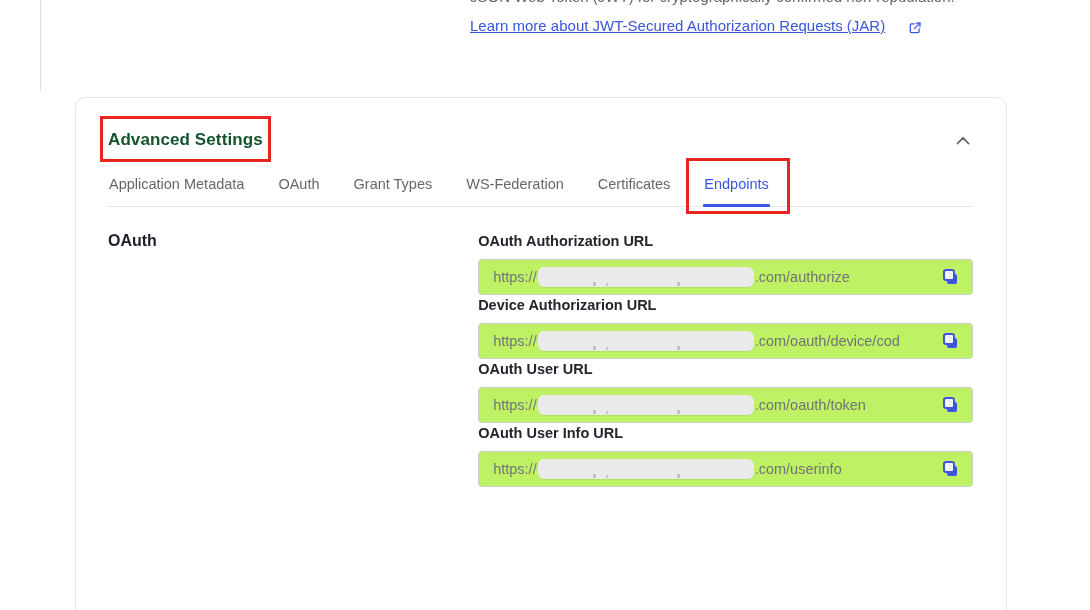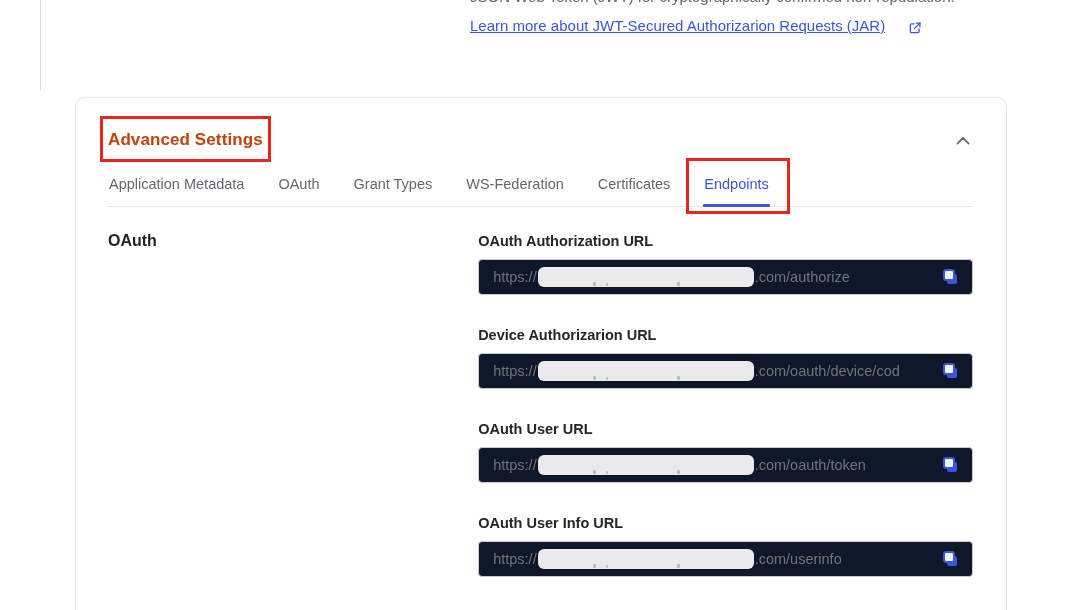--- a/index.html
+++ b/index.html
@@ -14,40 +14,40 @@
   .intro { position:absolute; left:470px; top:-14px; line-height:22px; font-size:15px; color:#65676e; white-space:nowrap; }
   .intro-link-row { display:flex; align-items:center; gap:23px; margin-top:7px; }
   .intro-link { color:#3b55e0; text-decoration:underline; cursor:pointer; }
   .ext-icon { display:inline-block; width:14px; height:14px; }
 
   
   .card { position:absolute; left:75px; top:97px; width:932px; height:600px;
     background:#fff; border:1px solid #e3e5e9; border-radius:10px; }
 
   .card-head { display:flex; align-items:center; justify-content:space-between; padding:32px 33px 0 32px; }
-  .card-title { position:relative; font-size:17px; font-weight:700; color:#c2410c; letter-spacing:.1px; }
+  .card-title { position:relative; font-size:17px; font-weight:700; color:#14532d; letter-spacing:.1px; }
   .card-title .red-box { position:absolute; left:-8px; right:-8px; top:-14px; bottom:-12px;
     border:3px solid #e8261d; pointer-events:none; }
   .collapse-btn { width:20px; height:20px; display:flex; align-items:center; justify-content:center; cursor:pointer; }
 
   
   .tabs { display:flex; gap:32px; margin:24px 33px 0 32px; border-bottom:1px solid #e3e5e9;text-align:center; }
   .tab { position:relative; font-size:14.5px; color:#65676e; padding:2px 1px 14px 1px; cursor:pointer; white-space:nowrap; }
   .tab.active { color:#3b55e0; }
   .tab.active .tab-underline { position:absolute; left:0; right:0; bottom:-1px; height:3px; background:#3b55e0; border-radius:1px; }
   .tab .red-box { position:absolute; left:-17px; right:-20px; top:-16px; bottom:-8px;
     border:3px solid #e8261d; pointer-events:none; z-index:2; }
 
   
   .content { display:flex; padding:24px 33px 0 32px; }
   .section-title { width:371px; font-size:16px; font-weight:700; color:#1e212a; padding-top:1px; }
   .fields { width:496px; }
-  .field { margin-bottom:30px; }
+  .field { }
   .field-label { font-size:14.5px; font-weight:700; color:#23262d; line-height:20px; margin-bottom:8px; }
-  .url-input { position:relative; height:36px; background:#0f172a; border:1px solid #c9ccd1; border-radius:4px;
+  .url-input { position:relative; height:36px; background:#bef264; border:1px solid #c9ccd1; border-radius:4px;
     display:flex; align-items:center; padding:0 44px 0 14px; font-size:14.5px; color:#70737a;
     white-space:nowrap; overflow:hidden; cursor:text; }
   .redact { position:relative; display:inline-block; width:216px; height:20px; background:#eaeaeb;
     border-radius:6px; box-shadow:0 1px 1px rgba(0,0,0,.07); margin:0 1px; flex:none; }
   .redact i { position:absolute; bottom:1px; background:#8f9196; opacity:.5; border-radius:1px; }
   .redact .m1 { left:55px; width:3px; height:4px; }
   .redact .m2 { left:68px; width:2px; height:3px; }
   .redact .m3 { left:139px; width:3px; height:4px; }
   .copy-btn { position:absolute; right:12px; top:9px; width:18px; height:18px; cursor:pointer; }
   .copy-back  { position:absolute; left:5px; top:5px; width:10px; height:10px; background:#3b55e0; border-radius:2px; }

